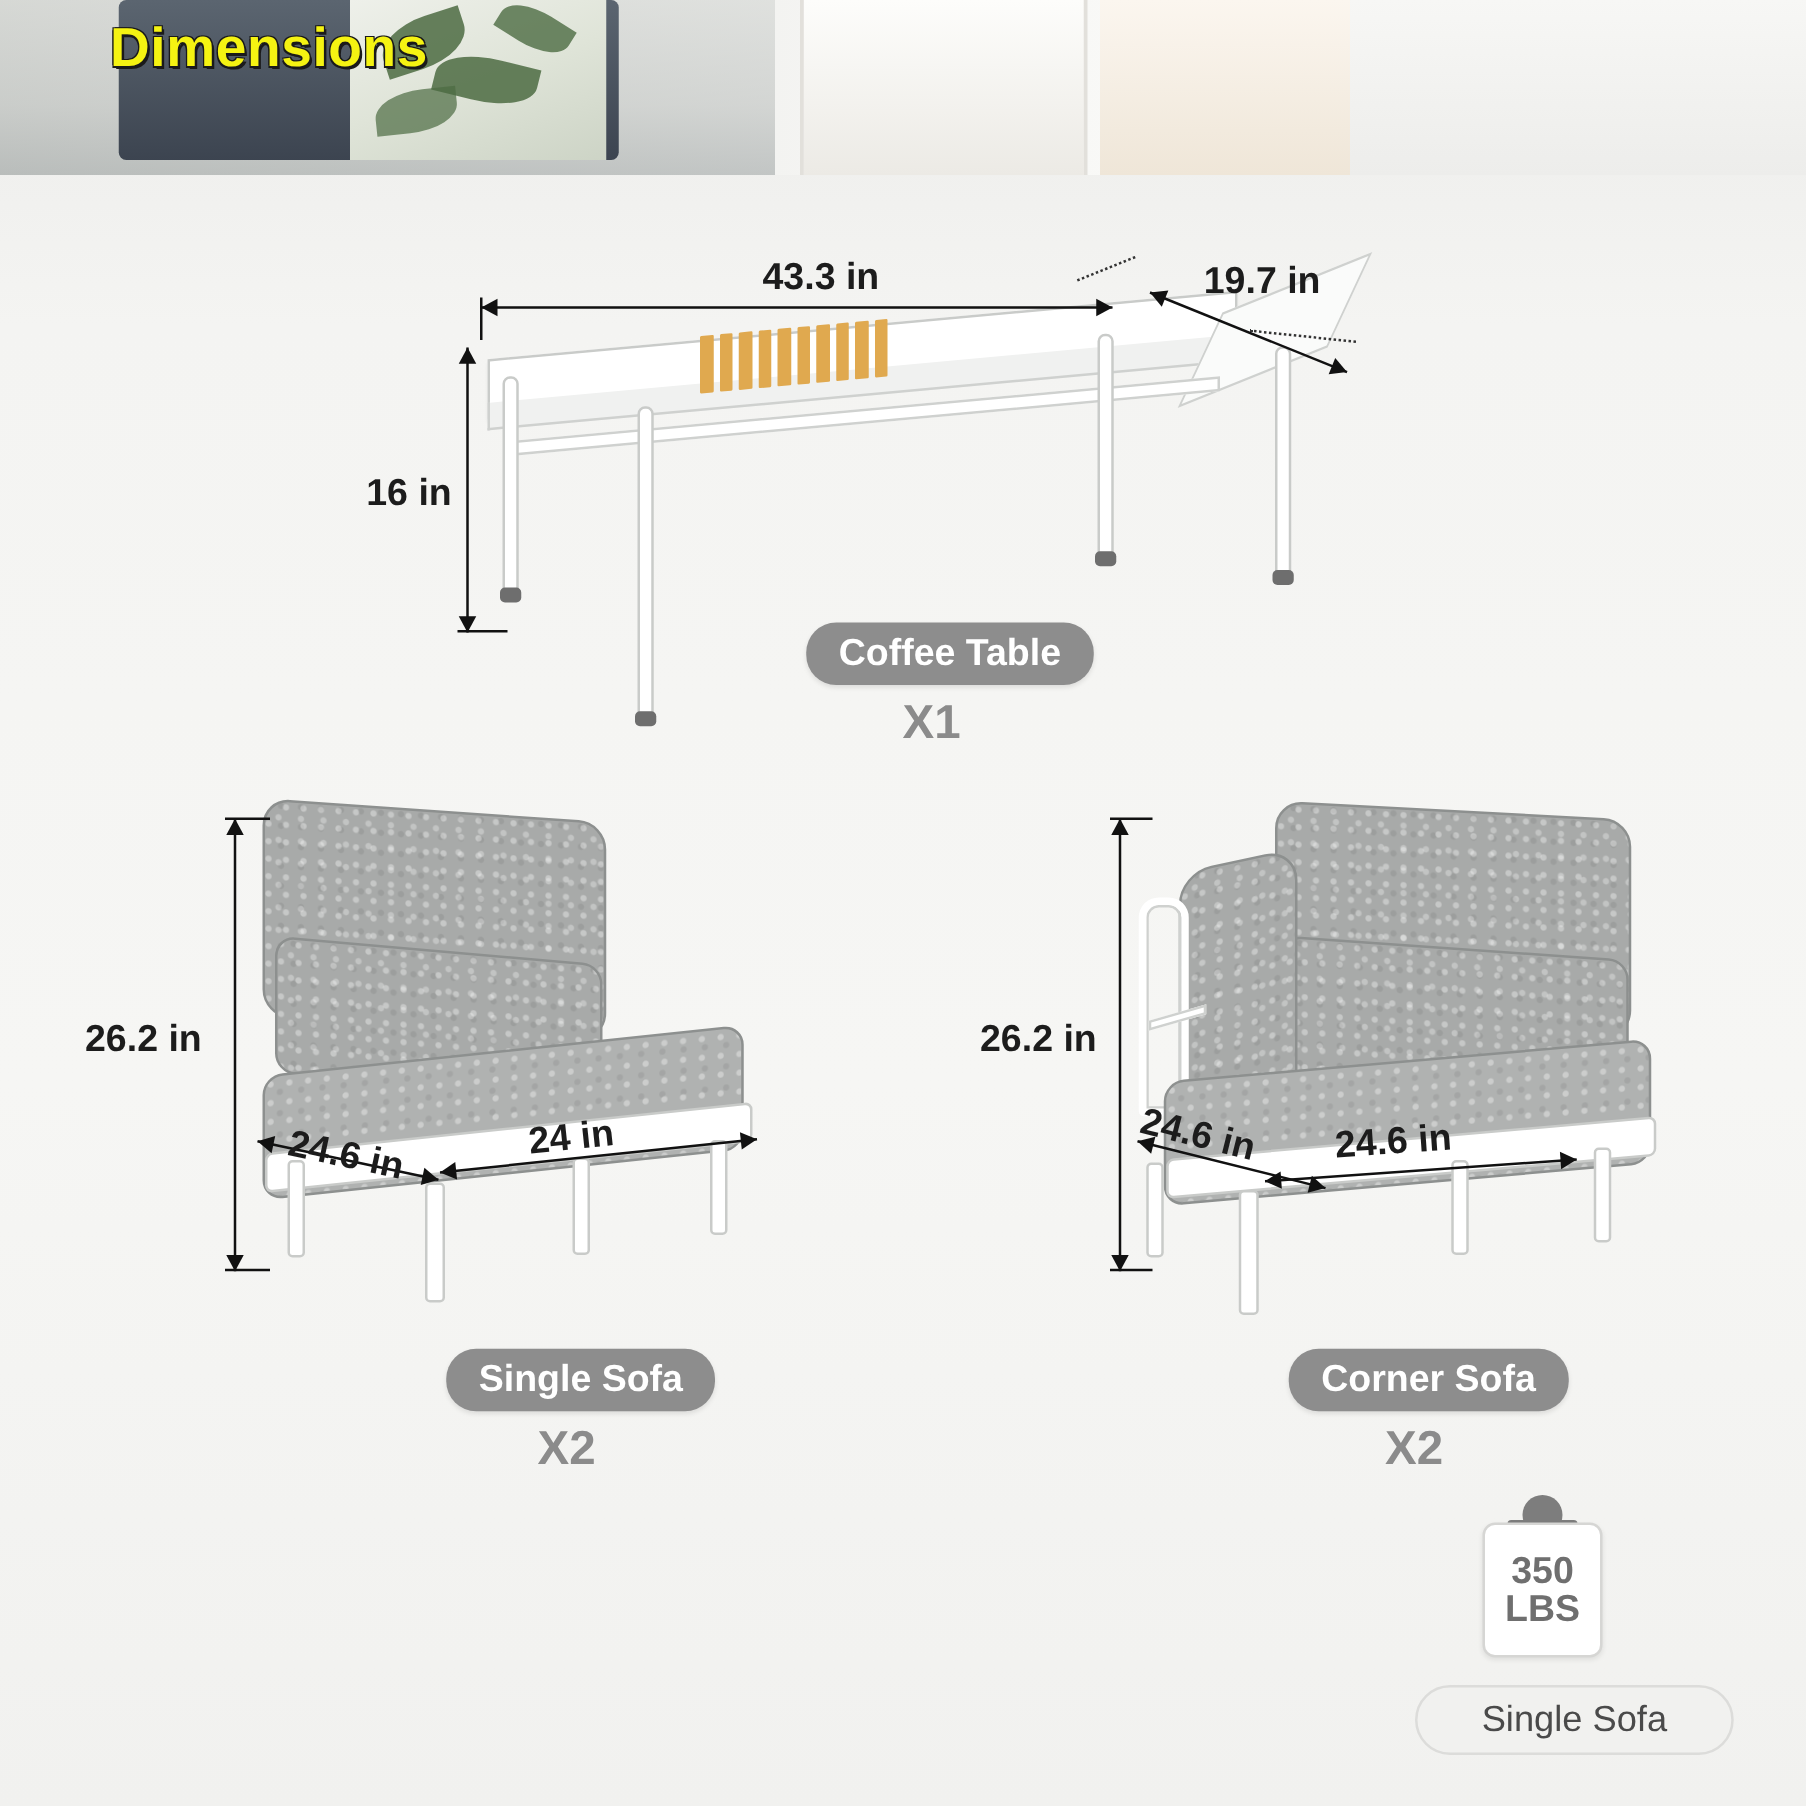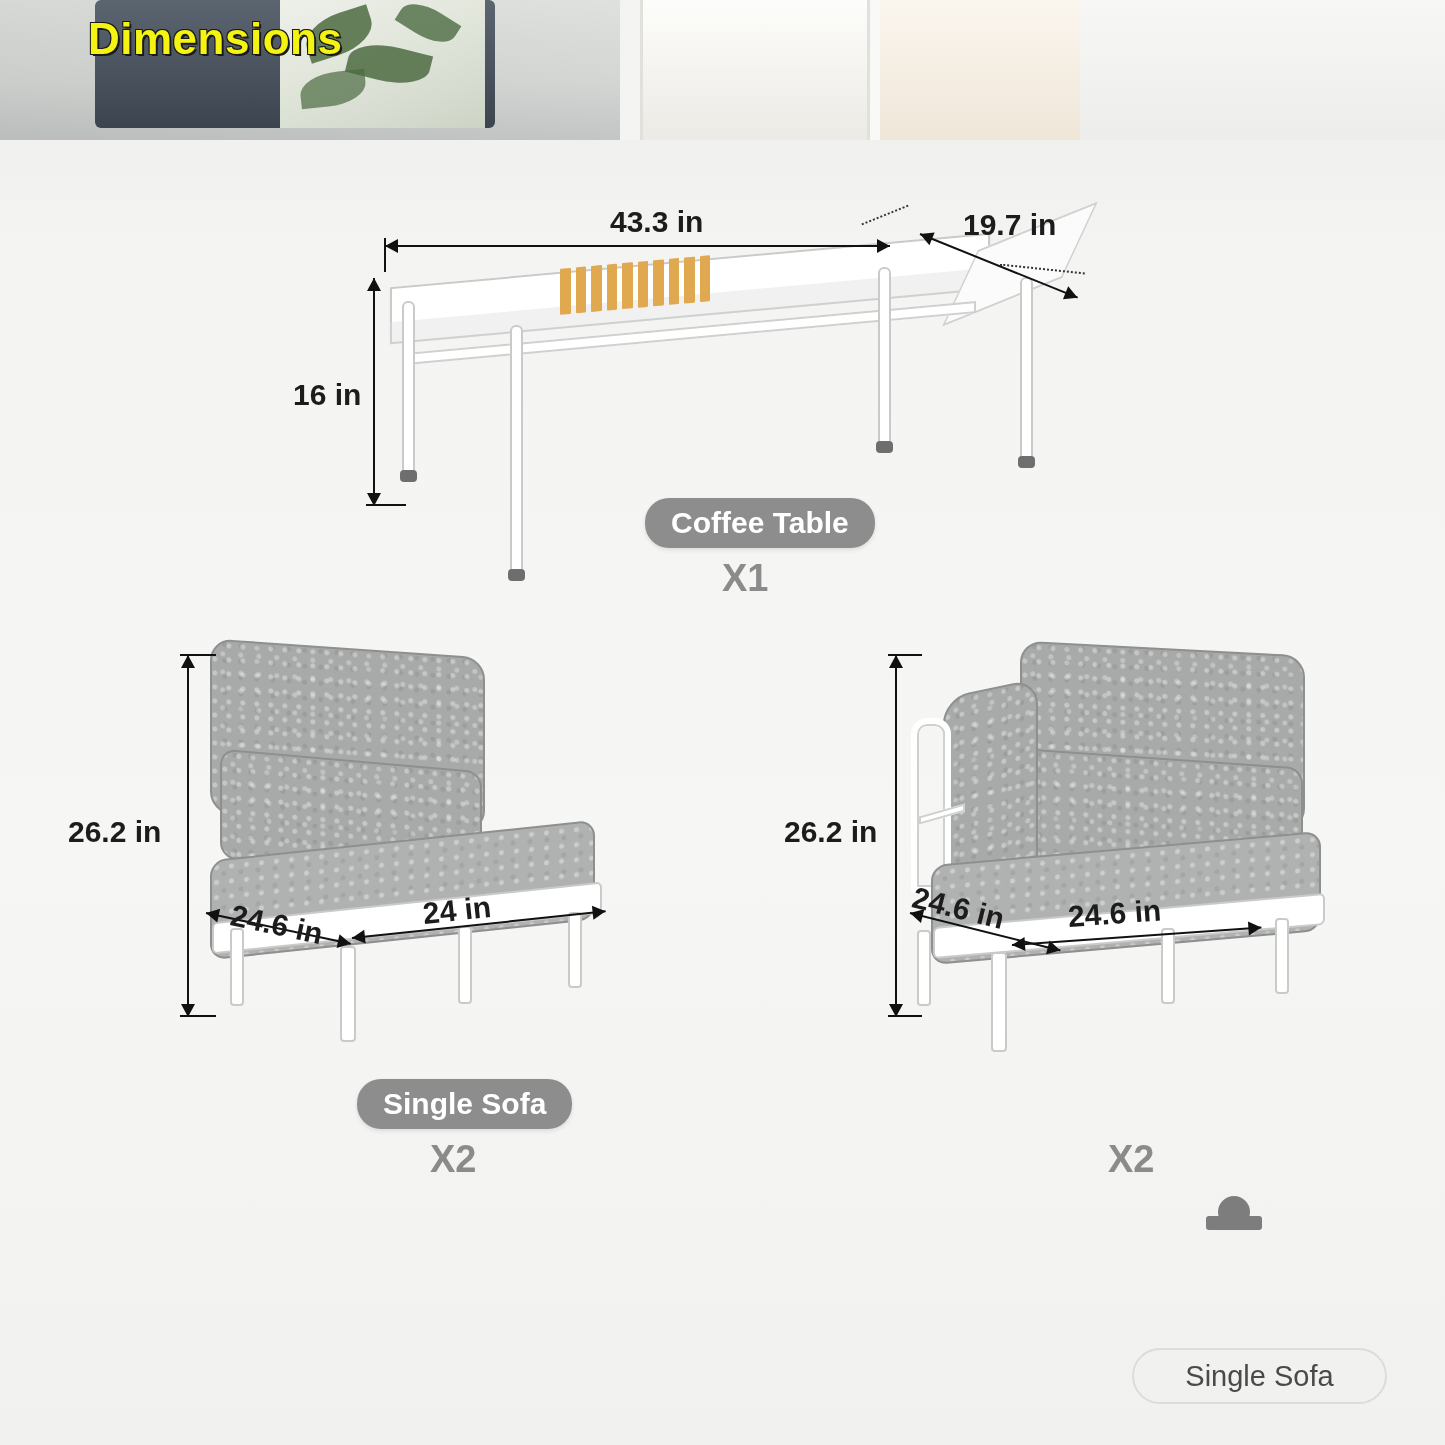--- a/index.html
+++ b/index.html
@@ -328,19 +328,24 @@
   </div>
   <div class="dimlabel" style="left:913px; top:880px; transform: rotate(14deg); transform-origin:left center;">24.6 in</div>
 
   <div class="arrow-h" style="left:1012px; top:937px; width:250px; height:16px; transform: rotate(-4deg); transform-origin:left center;">
     <div class="bar"></div>
       <div class="ah-l"></div>
       <div class="ah-r"></div>
   </div>
   <div class="dimlabel" style="left:1068px; top:900px; transform: rotate(-4deg); transform-origin:left center;">24.6 in</div>
 
+  <div class="pill" style="left:1031px; top:1079px;">Corner Sofa</div>
   <div class="qty" style="left:1108px; top:1138px;">X2</div>
 
   <div class="weight-handle"></div>
+  <div class="weight-badge">
+    <span>350</span>
+    <span>LBS</span>
+  </div>
   <div class="weight-caption">Single Sofa</div>
 
 
 </div>
 
 </body></html>

